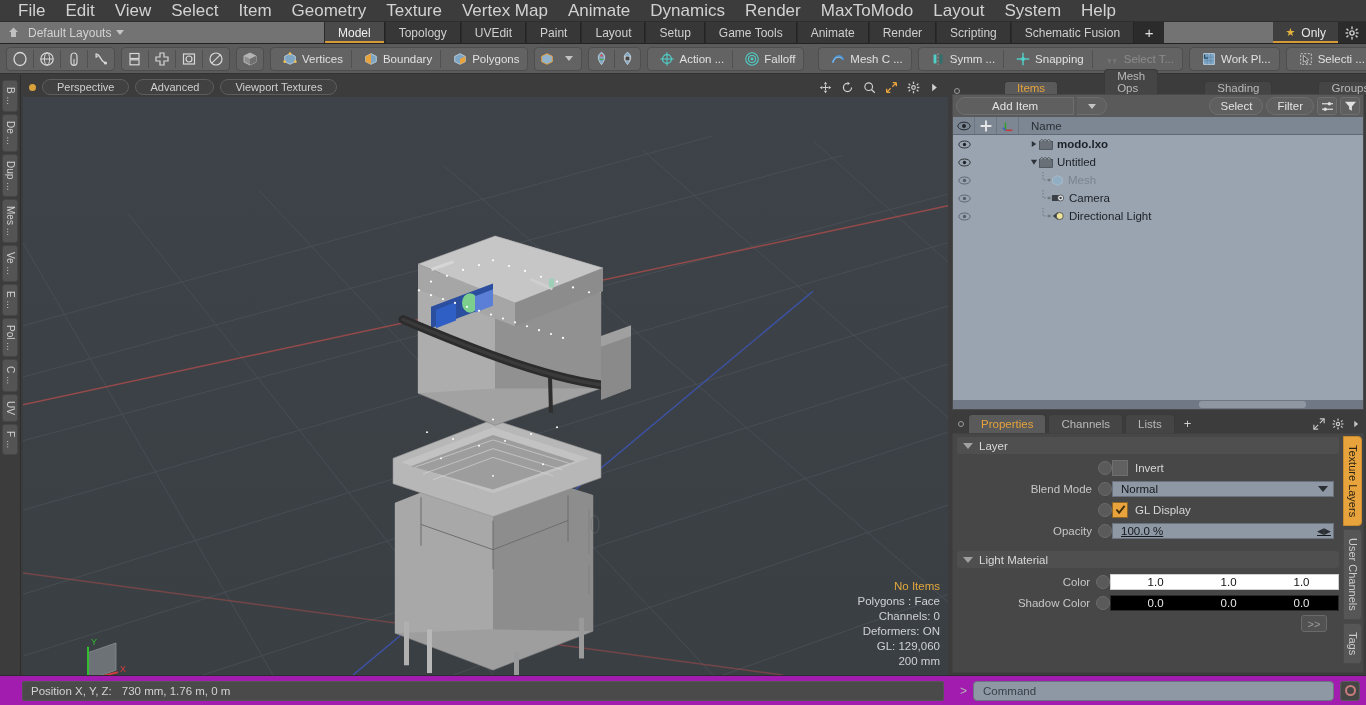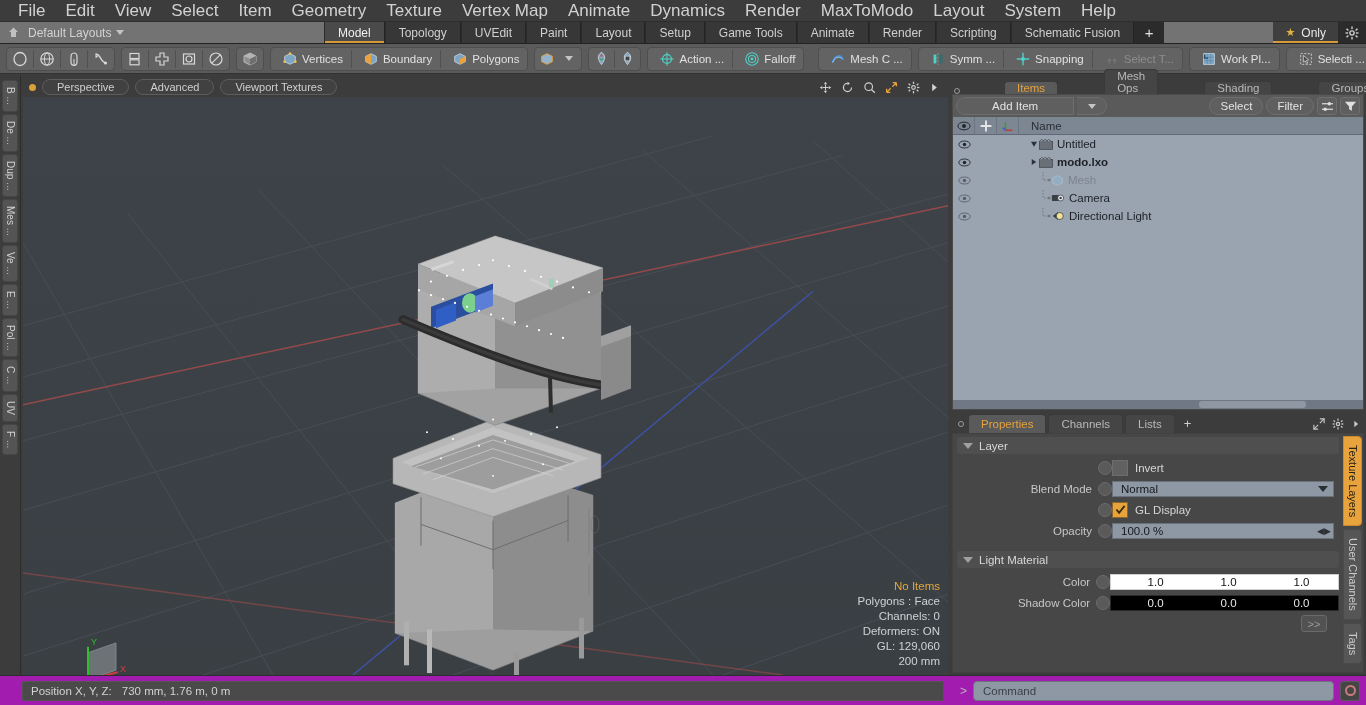--- a/index.html
+++ b/index.html
@@ -179,21 +179,21 @@
   .knob { width: 14px; height: 14px; border-radius: 50%; background: #5a5a5a; border: 1px solid #6b6b6b; flex: none; }
   .chk { width: 16px; height: 16px; background: #e8a33d; border: 1px solid #8d6626; display: flex; align-items: center; justify-content: center; }
   .chk.off { background: #616161; border-color: #6e6e6e; }
   .chk svg { width: 11px; height: 11px; }
   .chklabel { margin-left: 7px; color: #d6d6d6; }
   .field {
     height: 16px; background: #8e98a4; border: 1px solid #69727d; display: flex; align-items: center;
     font-size: 11.5px; color: #15181c; padding-left: 8px;
   }
   .field.dd { width: 222px; justify-content: space-between; padding-right: 5px; }
-  .field.num { width: 222px; }
+  .field.num { width: 222px; text-decoration: underline; }
   .field.colorwhite { width: 232px; background: #ffffff; color: #111; border-color: #cfcfcf; }
   .field.colorblack { width: 232px; background: #000000; color: #e6e6e6; border-color: #2a2a2a; }
   .colnums { flex: 1; display: flex; }
   .colnums span { flex: 1; text-align: center; }
   .spin { margin-left: auto; width: 18px; display: flex; align-items: center; justify-content: center; color: #2b2f34; font-size: 9px;}
   .arrows-btn {
     width: 26px; height: 17px; border: 1px solid #6a6a6a; border-radius: 3px; background: #525252;
     display: flex; align-items: center; justify-content: center; color: #9b9b9b; font-size: 11px;
   }
 
@@ -835,63 +835,63 @@
                 <line x1="4" y1="12" x2="4" y2="3" stroke="#2fa02f" stroke-width="1.8"></line>
                 <line x1="4" y1="12" x2="12" y2="12" stroke="#c23a3a" stroke-width="1.8"></line>
                 <line x1="4" y1="12" x2="1" y2="9" stroke="#3a5ec2" stroke-width="1.8"></line>
               </svg>
           </div>
           <div class="ih-name">Name</div>
         </div>
 
         <div class="items-list">
 
+          <div class="irow sel">
+            <span class="eye">
+              <svg width="13" height="9" viewBox="0 0 16 11">
+                  <ellipse cx="8" cy="5.5" rx="7" ry="4.3" fill="none" stroke="#20242a" stroke-width="1.1"></ellipse>
+                  <circle cx="8" cy="5.5" r="2.1" fill="#20242a"></circle>
+                </svg>
+            </span>
+            <span class="c2"></span>
+              <span class="c3"></span>
+            <span class="tw" style="margin-left:10px">
+              <svg width="8" height="8" viewBox="0 0 9 9">
+                  <path d="M2 1 L7 4.5 L2 8 Z" fill="#2d3238"></path>
+                </svg>
+            </span>
+            <span class="lbl">
+              <svg width="14" height="11" viewBox="0 0 16 12">
+                  <rect x="0.5" y="2.5" width="15" height="9" fill="#6a7078" stroke="#3b4046" stroke-width="0.8"></rect>
+                  <path d="M0.5 2.5 L3 0 L6 2.5 M4.5 2.5 L7 0 L10 2.5 M8.5 2.5 L11 0 L14 2.5" stroke="#3b4046" stroke-width="0.8" fill="#9aa1a9"></path>
+                </svg>
+              <span class="bold">modo.lxo</span>
+            </span>
+          </div>
+
           <div class="irow">
             <span class="eye">
               <svg width="13" height="9" viewBox="0 0 16 11">
                   <ellipse cx="8" cy="5.5" rx="7" ry="4.3" fill="none" stroke="#20242a" stroke-width="1.1"></ellipse>
                   <circle cx="8" cy="5.5" r="2.1" fill="#20242a"></circle>
                 </svg>
             </span>
             <span class="c2"></span>
               <span class="c3"></span>
             <span class="tw" style="margin-left:10px">
               <svg width="8" height="8" viewBox="0 0 9 9">
                   <path d="M1 2 L8 2 L4.5 7.5 Z" fill="#2d3238"></path>
                 </svg>
             </span>
             <span class="lbl">
               <svg width="14" height="11" viewBox="0 0 16 12">
                   <rect x="0.5" y="2.5" width="15" height="9" fill="#6a7078" stroke="#3b4046" stroke-width="0.8"></rect>
                   <path d="M0.5 2.5 L3 0 L6 2.5 M4.5 2.5 L7 0 L10 2.5 M8.5 2.5 L11 0 L14 2.5" stroke="#3b4046" stroke-width="0.8" fill="#9aa1a9"></path>
                 </svg>
               <span>Untitled</span>
-            </span>
-          </div>
-
-          <div class="irow sel">
-            <span class="eye">
-              <svg width="13" height="9" viewBox="0 0 16 11">
-                  <ellipse cx="8" cy="5.5" rx="7" ry="4.3" fill="none" stroke="#20242a" stroke-width="1.1"></ellipse>
-                  <circle cx="8" cy="5.5" r="2.1" fill="#20242a"></circle>
-                </svg>
-            </span>
-            <span class="c2"></span>
-              <span class="c3"></span>
-            <span class="tw" style="margin-left:10px">
-              <svg width="8" height="8" viewBox="0 0 9 9">
-                  <path d="M2 1 L7 4.5 L2 8 Z" fill="#2d3238"></path>
-                </svg>
-            </span>
-            <span class="lbl">
-              <svg width="14" height="11" viewBox="0 0 16 12">
-                  <rect x="0.5" y="2.5" width="15" height="9" fill="#6a7078" stroke="#3b4046" stroke-width="0.8"></rect>
-                  <path d="M0.5 2.5 L3 0 L6 2.5 M4.5 2.5 L7 0 L10 2.5 M8.5 2.5 L11 0 L14 2.5" stroke="#3b4046" stroke-width="0.8" fill="#9aa1a9"></path>
-                </svg>
-              <span class="bold">modo.lxo</span>
             </span>
           </div>
 
           <div class="irow">
             <span class="eye">
               <svg width="13" height="9" viewBox="0 0 16 11" opacity="0.55">
                   <ellipse cx="8" cy="5.5" rx="7" ry="4.3" fill="none" stroke="#20242a" stroke-width="1.1"></ellipse>
                   <circle cx="8" cy="5.5" r="2.1" fill="#20242a"></circle>
                 </svg>
             </span>

